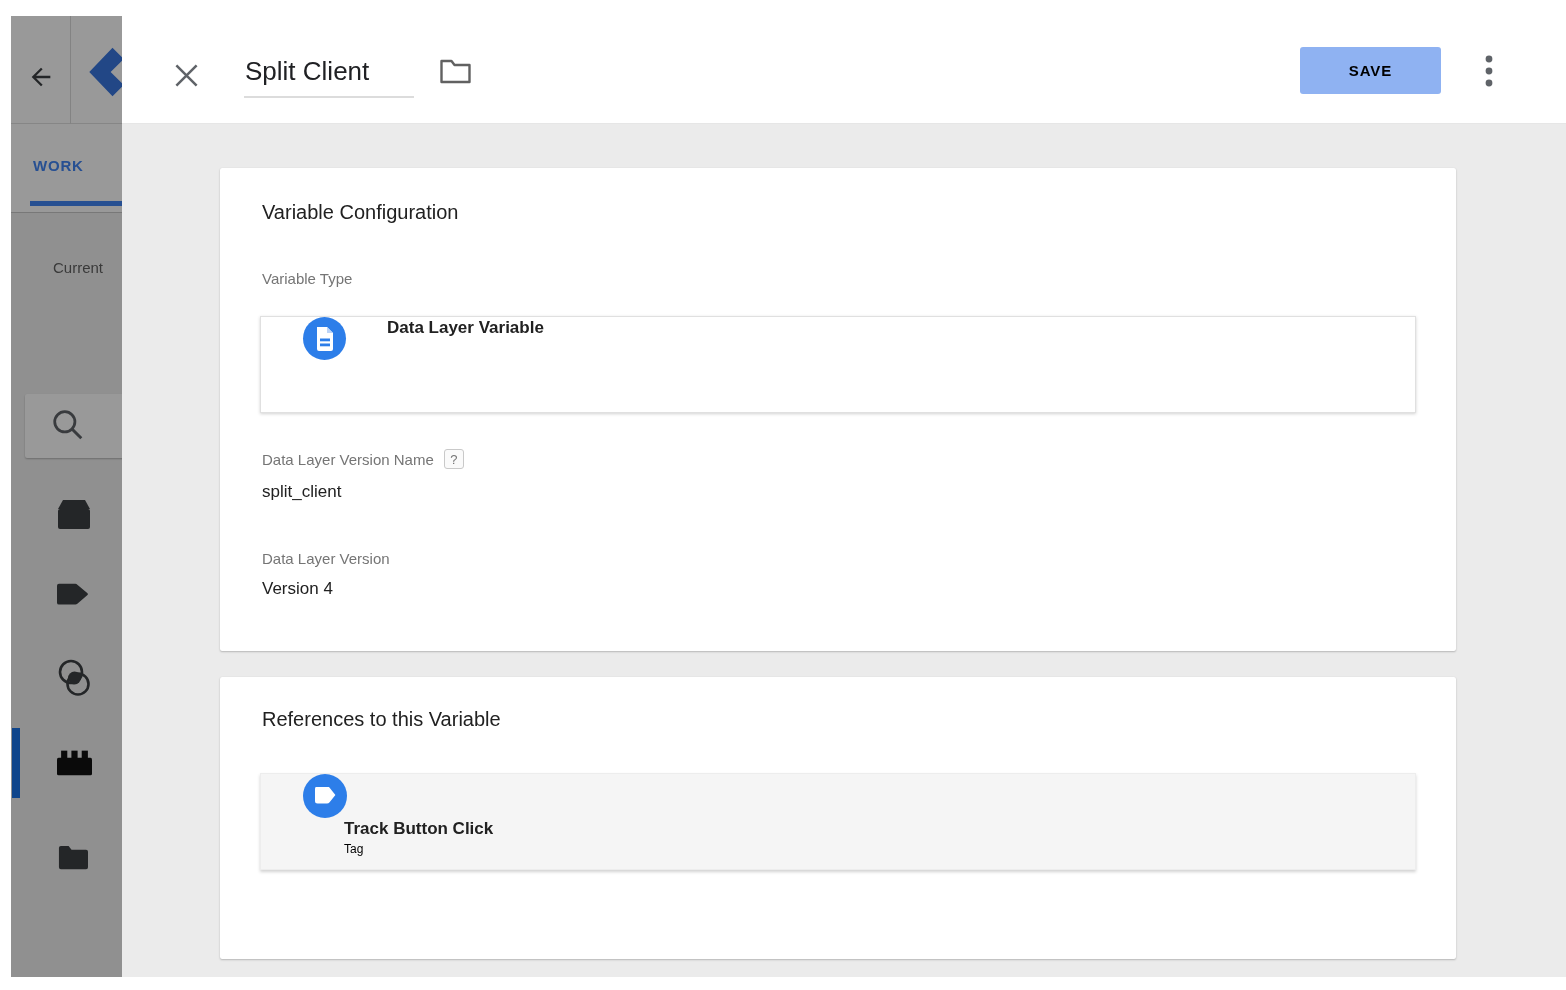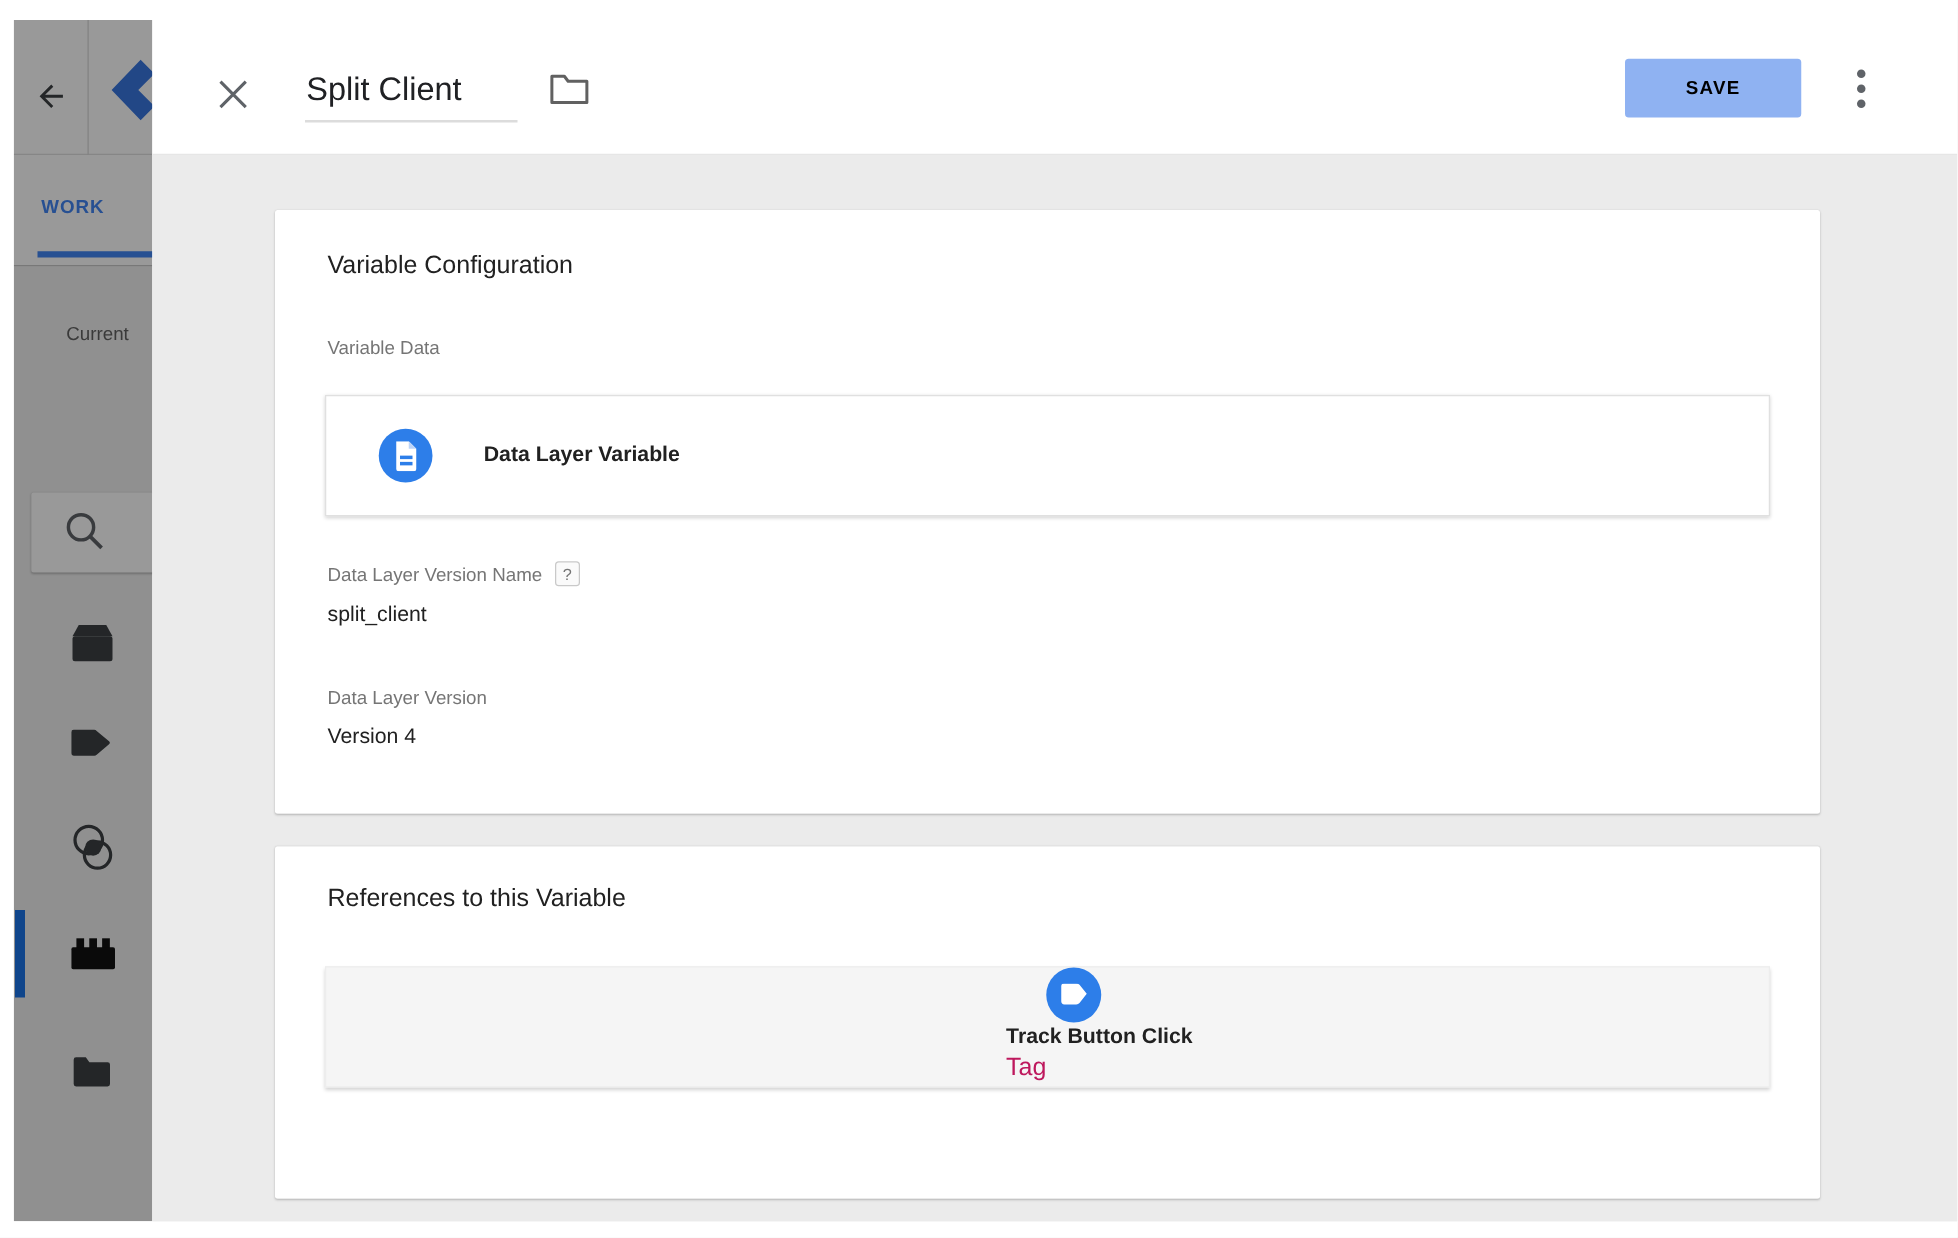--- a/index.html
+++ b/index.html
@@ -39,29 +39,29 @@
   .card{position:absolute;left:98px;width:1236px;background:#ffffff;border-radius:2px;
         box-shadow:0 1px 2px rgba(0,0,0,.22),0 0 1px rgba(0,0,0,.10);}
   .card1{top:44px;height:483px;}
   .card2{top:553px;height:282px;}
   .card-title{position:absolute;left:42px;font-size:20px;color:#212121;white-space:nowrap;}
   .field-label{position:absolute;left:42px;font-size:15px;color:#757575;white-space:nowrap;}
   .field-value{position:absolute;left:42px;font-size:17px;color:#212121;white-space:nowrap;}
   .help-box{display:inline-flex;align-items:center;justify-content:center;width:20px;height:20px;margin-left:10px;
             border:1px solid #c9c9c9;border-radius:3px;background:#fafafa;color:#757575;font-size:13px;
             vertical-align:middle;transform:translateY(-2px);cursor:pointer;}
-  .select-row{position:absolute;left:40px;width:1156px;height:97px;display:flex;align-items:center;
+  .select-row{position:absolute;left:40px;width:1156px;height:97px;display:flex;
               padding-left:42px;cursor:pointer;}
   .row-type{top:148px;background:#ffffff;border:1px solid #e0e0e0;box-shadow:0 1px 3px rgba(0,0,0,.18);}
   .row-ref{top:96px;background:#f5f5f5;border:1px solid #ededed;box-shadow:0 2px 3px rgba(0,0,0,.18);flex-direction:column;}
   .circle-icon{flex:0 0 auto;width:43px;height:43px;border-radius:50%;background:#2d7ee9;display:flex;
                align-items:center;justify-content:center;}
   .row-text{margin-left:41px;}
   .row-title{font-size:17px;font-weight:bold;color:#212121;line-height:1.35;white-space:nowrap;}
-  .row-sub{font-size:20px;color:#be185d;line-height:1.35;white-space:nowrap;}
+  .row-sub{font-size:12px;color:#000000;line-height:1.35;white-space:nowrap;}
 </style>
 </head>
 <body>
 
 <div id="root">
 
   <div class="underlay">
     <div class="u-header">
       <span class="u-back">
         <svg width="28" height="28" viewBox="0 0 24 24">
@@ -143,21 +143,21 @@
             <circle cx="5" cy="16" r="3.4" fill="#5f6368"></circle>
             <circle cx="5" cy="28" r="3.4" fill="#5f6368"></circle>
           </svg>
       </span>
     </div>
 
     <div class="m-body">
 
       <div class="card card1">
         <div class="card-title" style="top:33px">Variable Configuration</div>
-        <div class="field-label" style="top:102px">Variable Data</div>
+        <div class="field-label" style="top:102px">Variable Type</div>
 
         <div class="select-row row-type">
           <span class="circle-icon">
             <svg width="20" height="24" viewBox="0 0 20 24">
                 <path d="M2 0 h10 l6 6 v16 a2 2 0 0 1 -2 2 h-12 a2 2 0 0 1 -2 -2 z" fill="#ffffff"></path>
                 <path d="M12 0 l6 6 h-6 z" fill="#bcd4f8"></path>
                 <rect x="5" y="11.5" width="10" height="2.8" fill="#2d7ee9"></rect>
                 <rect x="5" y="16.5" width="10" height="2.8" fill="#2d7ee9"></rect>
               </svg>
           </span>

